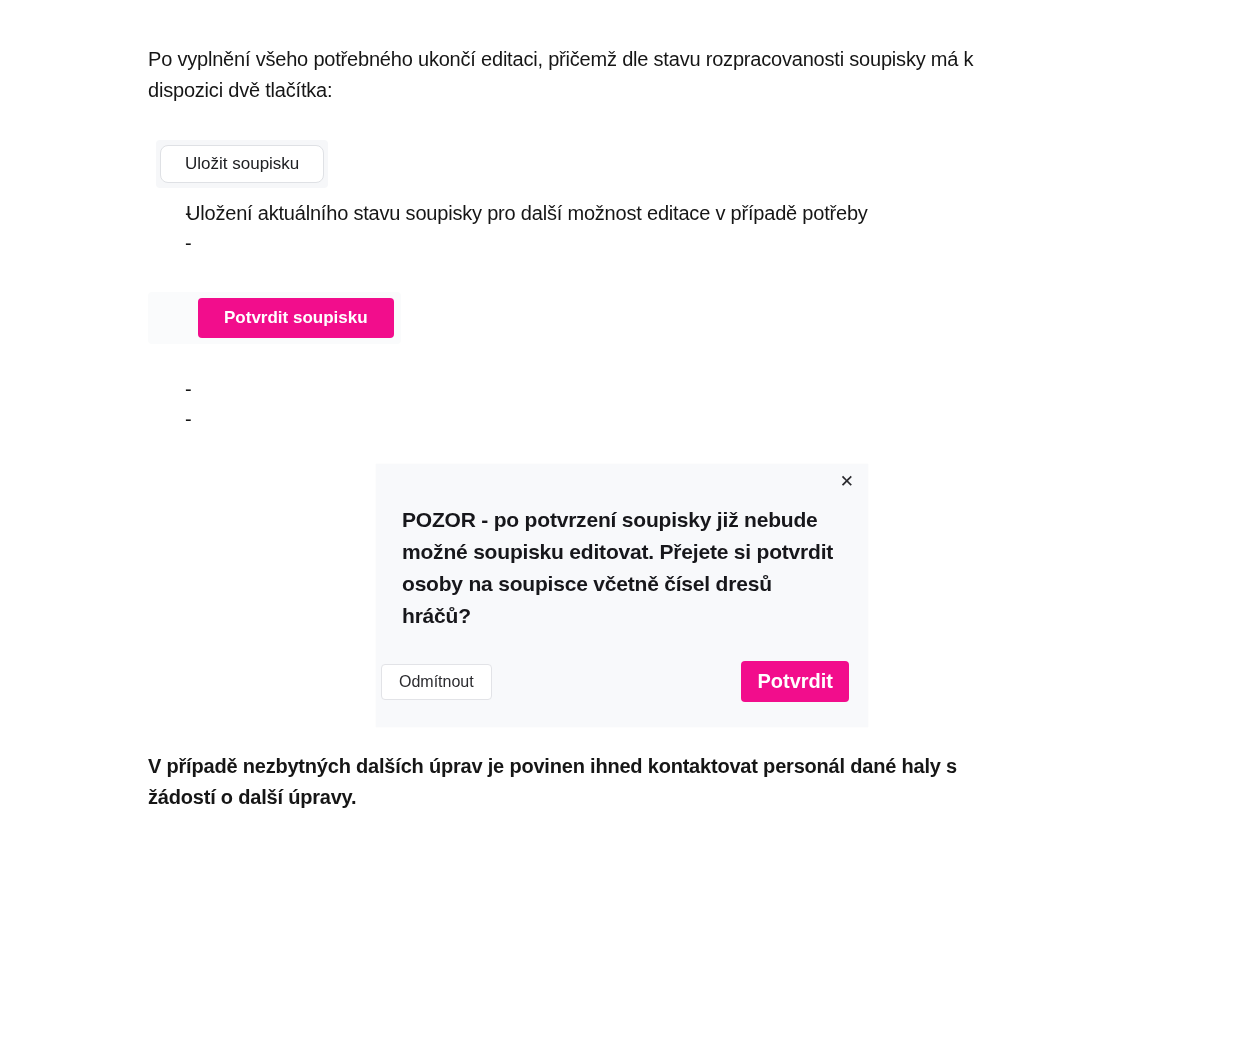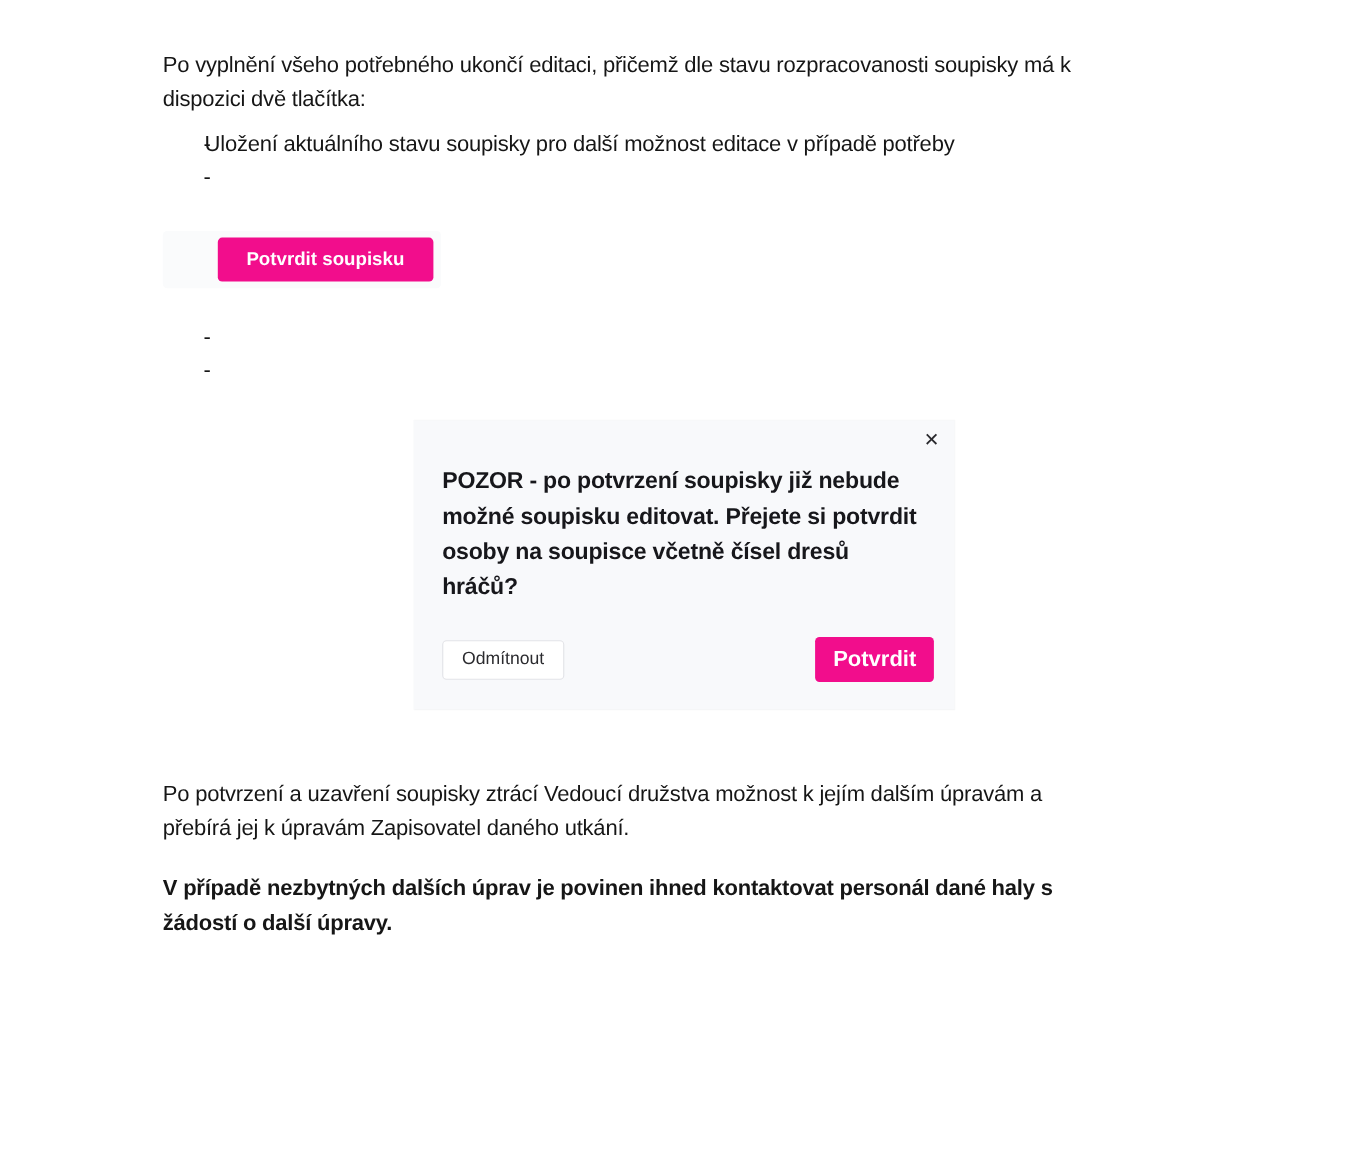--- a/index.html
+++ b/index.html
@@ -106,21 +106,21 @@
     top: 40px; left: 26px;
     width: 432px;
     font-size: 21px;
     font-weight: bold;
     line-height: 32px;
     color: #17171b;
     letter-spacing: -0.2px;
   }
   .dialog-actions {
     position: absolute;
-    left: 26px; right: 19px; bottom: 25px;
+    left: 5px; right: 19px; bottom: 25px;
     display: flex;
     justify-content: space-between;
     align-items: center;
   }
   .btn-decline {
     background: #ffffff;
     border: 1px solid #e2e3e7;
     border-radius: 4px;
     padding: 8px 17px;
     font-size: 16px;
@@ -143,20 +143,25 @@
   .para-after { margin-top: 62px; }
   .para-warning { margin-top: 66px; }
 </style>
 </head>
 <body>
 
 <div class="page">
 
   <p class="para intro">Po vyplnění všeho potřebného ukončí editaci, přičemž dle stavu rozpracovanosti soupisky má k dispozici dvě tlačítka:</p>
 
+  <div>
+    <div class="shot-save">
+      <button class="btn-save">Uložit soupisku</button>
+    </div>
+  </div>
 
   <div class="bullets">
     <div class="bullet-row">
       <span class="bullet-marker">-</span>
       <span class="bullet-text">Uložení aktuálního stavu soupisky pro další možnost editace v případě potřeby</span>
     </div>
     <div class="bullet-row">
       <span class="bullet-marker">-</span>
     </div>
   </div>
@@ -178,17 +183,16 @@
 
   <div class="dialog">
     <span class="dialog-close">✕</span>
     <div class="dialog-message">POZOR - po potvrzení soupisky již nebude možné soupisku editovat. Přejete si potvrdit osoby na soupisce včetně čísel dresů hráčů?</div>
     <div class="dialog-actions">
       <button class="btn-decline">Odmítnout</button>
       <button class="btn-confirm-small">Potvrdit</button>
     </div>
   </div>
 
-  <p class="para para-after">Po potvrzení a uzavření soupisky ztrácí Vedoucí družstva možnost k jejím dalším úpravám a přebírá jej k úpravám Zapisovatel daného utkání.</p>
 
   <p class="para bold para-warning">V případě nezbytných dalších úprav je povinen ihned kontaktovat personál dané haly s žádostí o další úpravy.</p>
 
 </div>
 
 </body></html>

